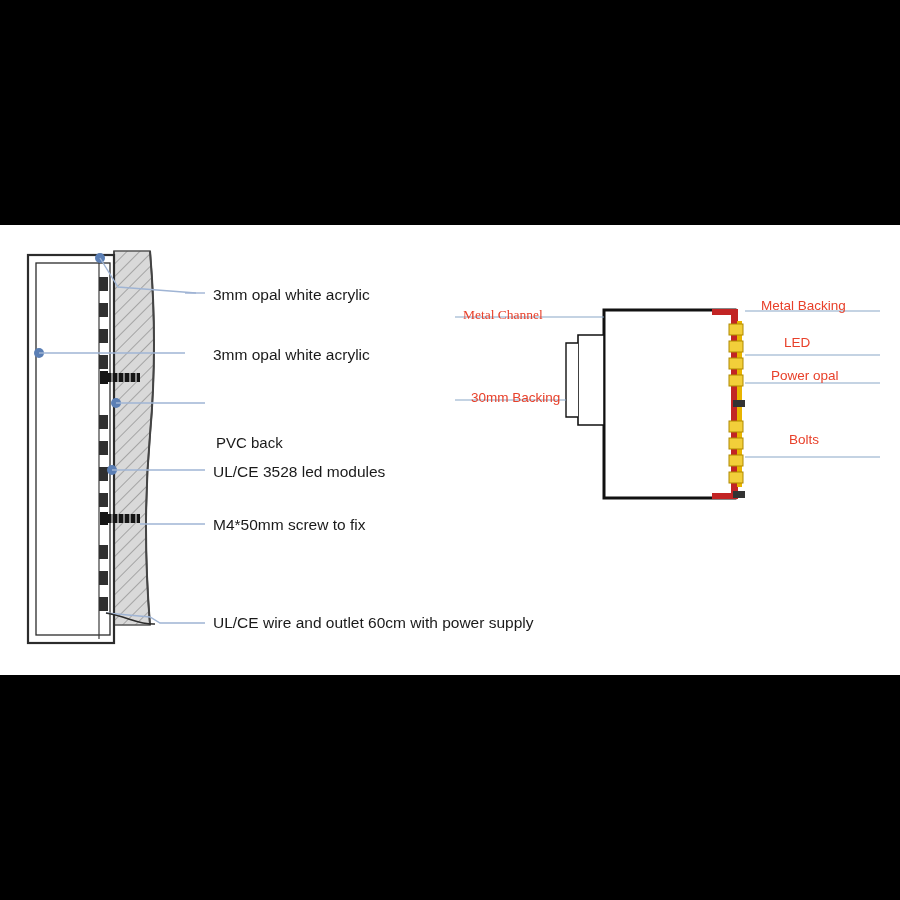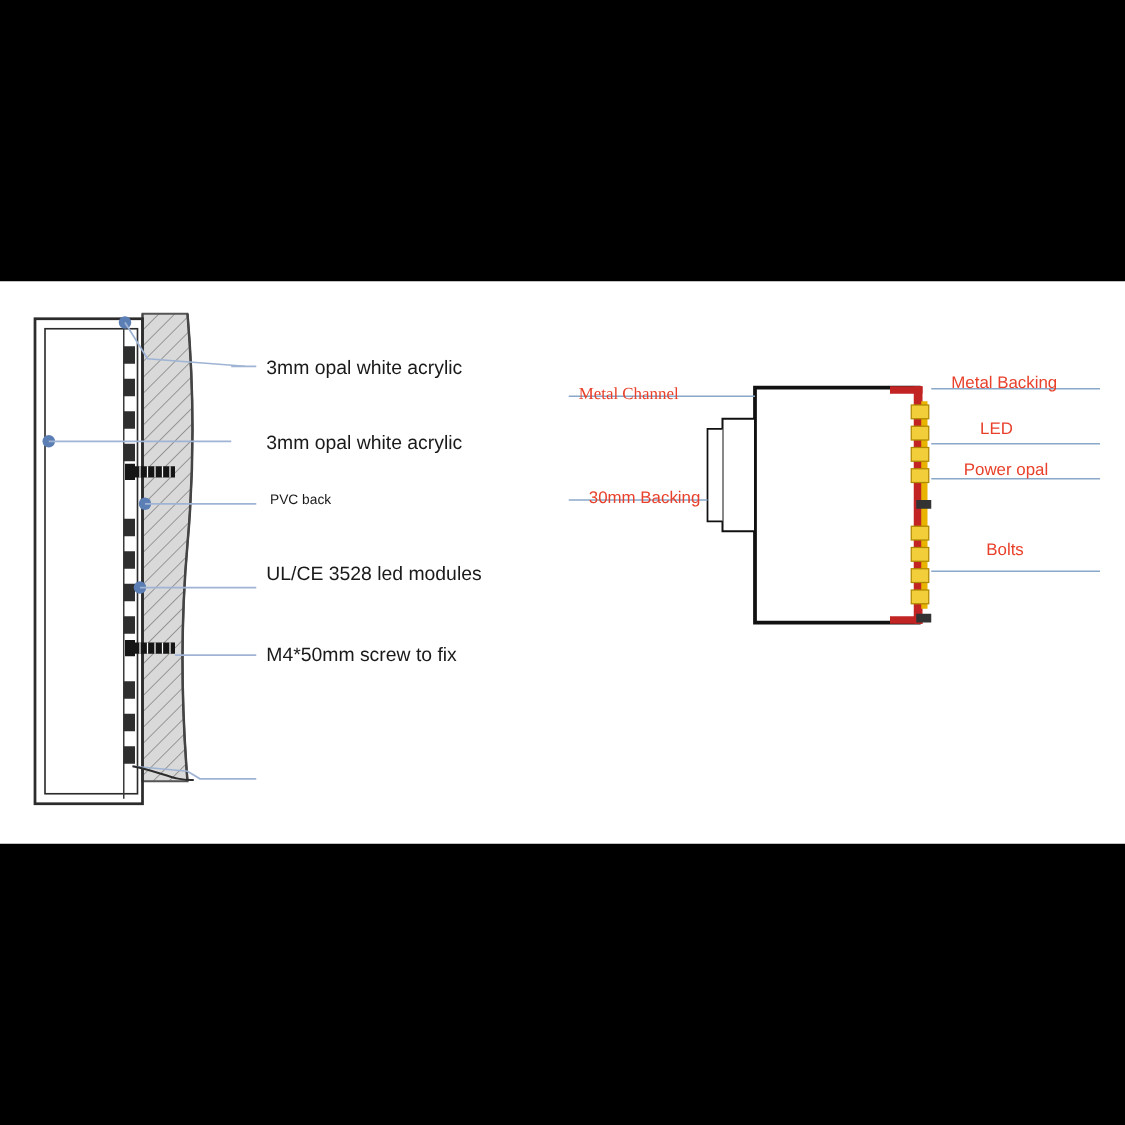--- a/index.html
+++ b/index.html
@@ -40,21 +40,22 @@
   .lbl {
     position: absolute;
     white-space: nowrap;
     line-height: 1;
   }
   .lbl-left {
     color: #1a1a1a;
     font-size: 15.5px;
   }
   .lbl-left.big {
-    font-size: 11px;
+    font-size: 15px;
+    margin-top: 40px;
   }
   .lbl-right {
     color: #e8402a;
     font-size: 13.5px;
   }
 </style>
 </head>
 <body>
 
 <div id="stage">
@@ -174,22 +175,23 @@
         <line x1="745" y1="86" x2="880" y2="86"></line>
         <line x1="745" y1="130" x2="880" y2="130"></line>
         <line x1="745" y1="158" x2="880" y2="158"></line>
         <line x1="745" y1="232" x2="880" y2="232"></line>
       </g>
     </svg>
 
     <div class="lbl lbl-left" style="left:213px; top:62px;">3mm opal white acrylic</div>
     <div class="lbl lbl-left" style="left:213px; top:122px;">3mm opal white acrylic</div>
     <div class="lbl lbl-left big" style="left:216px; top:170px;">PVC   back</div>
-    <div class="lbl lbl-left" style="left:213px; top:227px;">UL/CE 3528 led modules</div>
+    <div class="lbl lbl-left" style="left:213px; top:239px;">UL/CE 3528 led modules</div>
     <div class="lbl lbl-left" style="left:213px; top:292px;">M4*50mm screw to fix</div>
+    <div class="lbl lbl-left" style="left:213px; top:390px;">UL/CE wire and outlet 60cm with power supply</div>
 
     <div class="lbl lbl-right" style="left:463px; top:83px;font-family:Liberation Serif, serif;">Metal Channel</div>
     <div class="lbl lbl-right" style="left:471px; top:166px;">30mm Backing</div>
     <div class="lbl lbl-right" style="left:761px; top:74px;">Metal Backing</div>
     <div class="lbl lbl-right" style="left:784px; top:111px;">LED</div>
     <div class="lbl lbl-right" style="left:771px; top:144px;">Power opal</div>
     <div class="lbl lbl-right" style="left:789px; top:208px;">Bolts</div>
 
   </div>
 </div>

